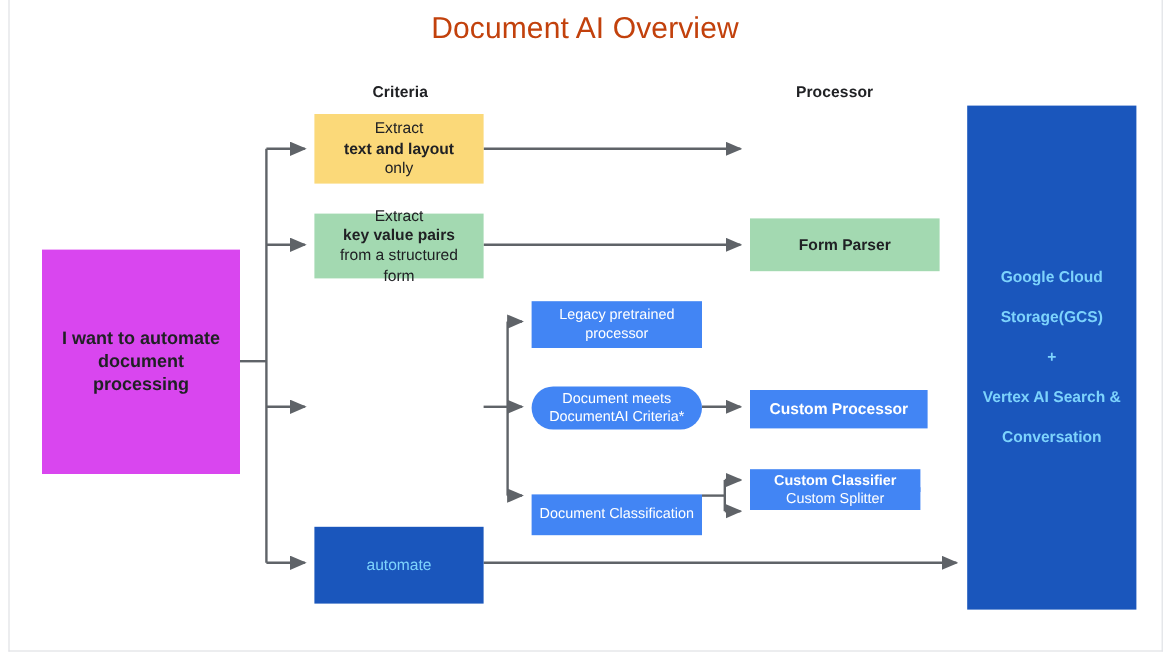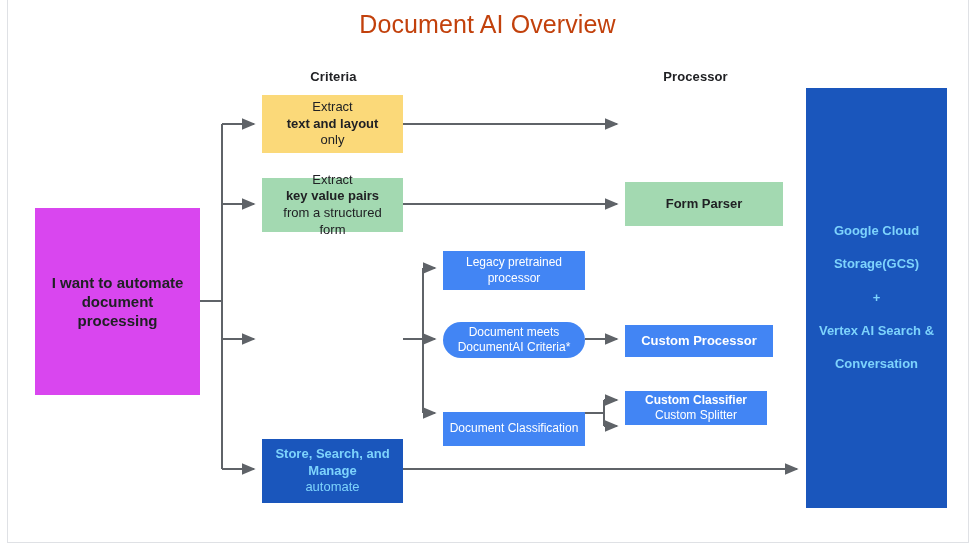--- a/index.html
+++ b/index.html
@@ -93,21 +93,20 @@
     <span>
         <span>Extract </span>
         <span class="b">key value pairs</span>
         <span> from a structured form</span>
       </span>
   </div>
 
 
   <div class="node n-navy" style="left:262px;top:439px;width:141px;height:64px;">
     <span>
-        <span class="b">Store, Search, and Manage</span>
         <span> automate </span>
       </span>
   </div>
 
   <div class="node n-blue" style="left:443px;top:251px;width:142px;height:39px;">
     <span>Legacy pretrained processor</span>
   </div>
 
   <div class="node n-blue" style="left:443px;top:322px;width:142px;height:36px;border-radius:18px;">
     <span>Document meets DocumentAI Criteria*</span>

